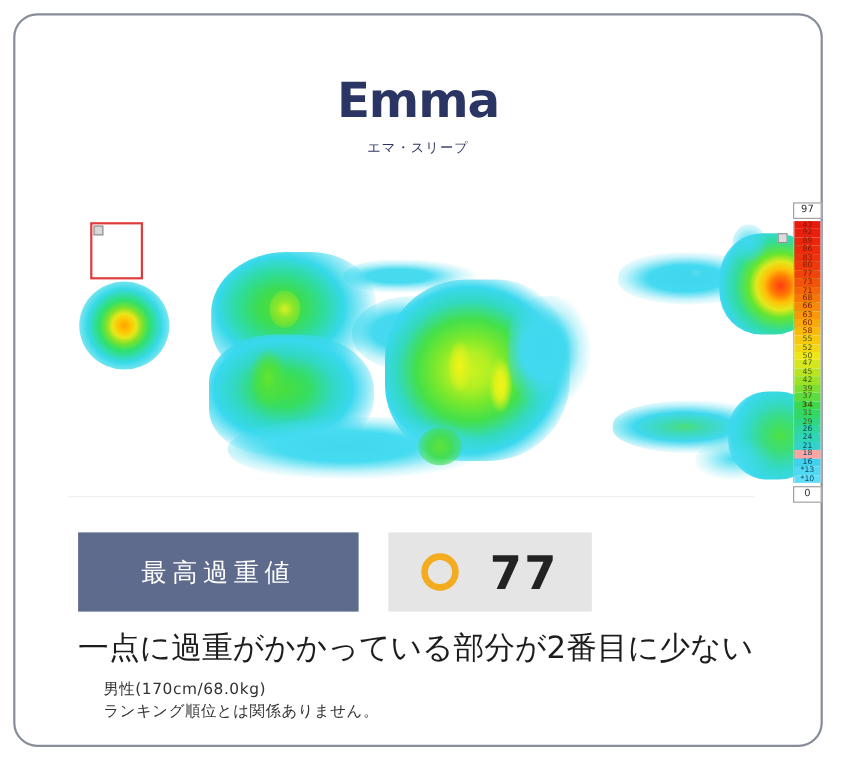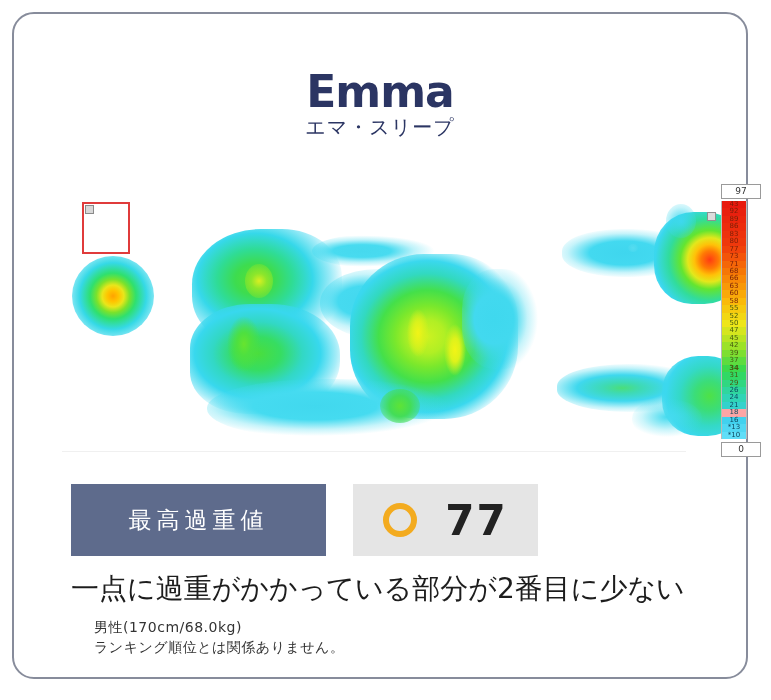--- a/index.html
+++ b/index.html
@@ -36,22 +36,22 @@
   }
   .brand-logo {
     font-family: "DejaVu Sans", sans-serif;
     font-size: 44px;
     font-weight: bold;
     letter-spacing: -1px;
     color: #2b3563;
     line-height: 1;
   }
   .brand-sub {
-    margin-top: 0;
-    font-size: 20px;
+    margin-top: 12px;
+    font-size: 12px;
     letter-spacing: 1px;
     color: #2b3563;
     font-family: Liberation Sans, sans-serif;
   }
 
   
   .stage {
     position: absolute;
     left: 48px;
     top: 160px;
@@ -116,21 +116,21 @@
     top: 28px;
     width: 9px;
     height: 9px;
     background: #dcdcdc;
     border: 1px solid #909090;
     box-sizing: border-box;
   }
   .cbar-cap {
     position: absolute;
     left: 14px;
-    width: 40px;
+    width: 26px;
     height: 15px;
     background: #ffffff;
     border: 1px solid #9a9a9a;
     box-sizing: border-box;
     font-size: 9px;
     line-height: 13px;
     text-align: center;
     color: #333333;
     font-family: "DejaVu Sans", sans-serif;
   }

